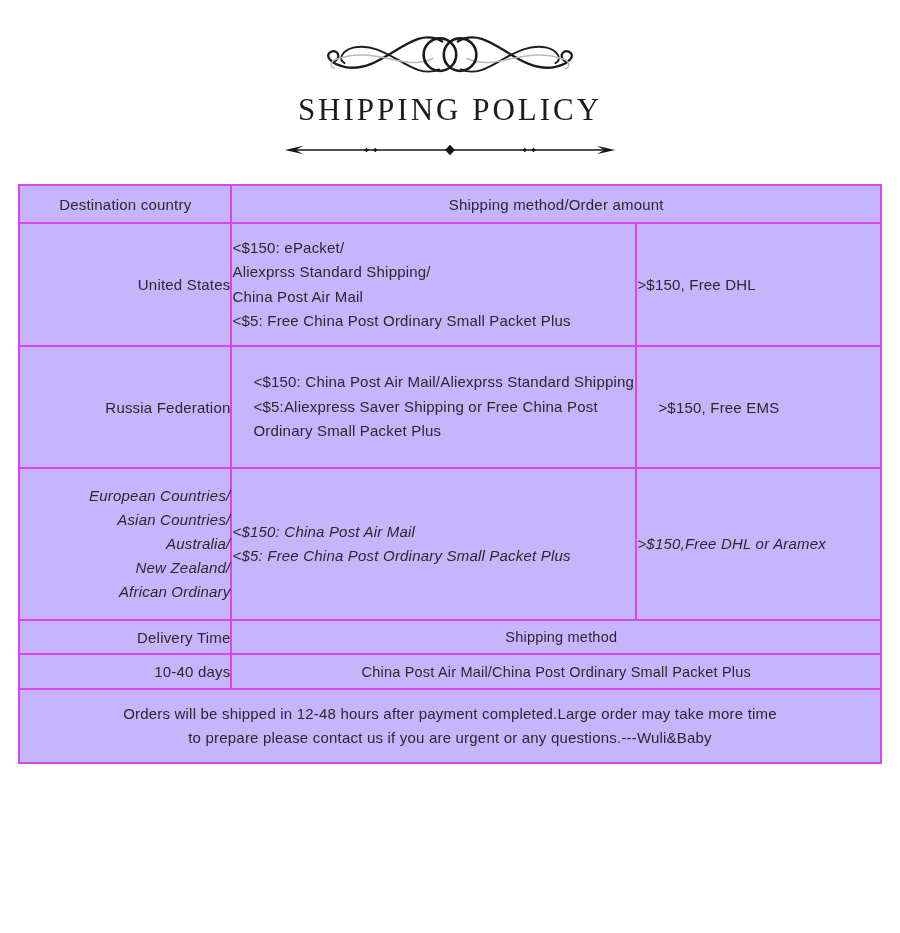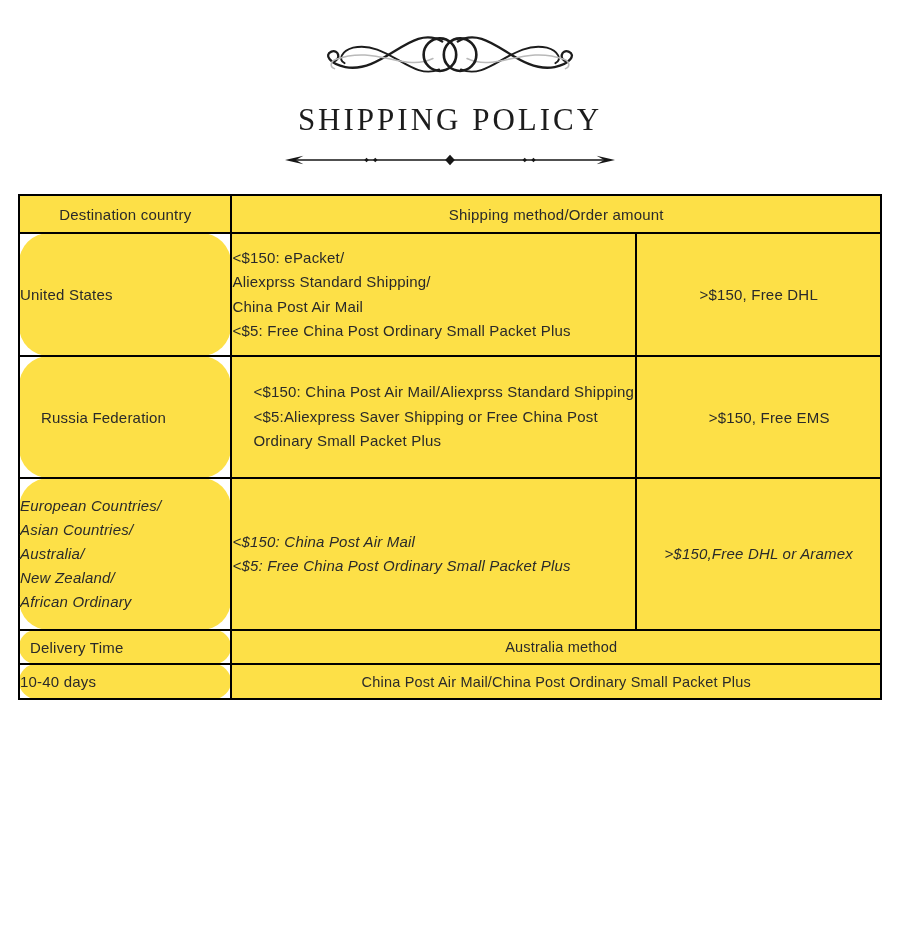--- a/index.html
+++ b/index.html
@@ -12,49 +12,49 @@
   .page{width:900px;height:933px;overflow:hidden;position:relative;background:#fff;}
 
   
   .hero{width:100%;text-align:center;}
   .ornament{margin-top:26px;height:62px;}
   .title{
     font-family:"Liberation Serif","DejaVu Serif",serif;
     font-size:31px;
     letter-spacing:3px;
     color:#1c1c1c;
-    margin-top:14px;
+    margin-top:4px;
     font-weight:400;
   }
   .divider{margin-top:14px;height:16px;}
 
   
   table.policy{
     border-collapse:collapse;
     margin:26px 18px 0 18px;
     width:864px;
     table-layout:fixed;
     font-size:15px;
     letter-spacing:0.2px;
     color:#2a2a2a;
   }
   table.policy td{
-    border:2px solid #000000;
+    border:2px solid #d946ef;
     padding:0;
     vertical-align:middle;
-    background:#fde047;
+    background:#c4b5fd;
   }
   .col1{width:212px;}
   .col2{width:404px;}
   .col3{width:244px;}
 
   td.c-center{text-align:center;}
-  td.c-left{padding-left:27px;text-align:left;border-radius:30px;}
+  td.c-left{padding-left:27px;text-align:right;}
   td.c-methods{padding-left:27px;padding-right:10px;text-align:left;line-height:24.5px;}
-  td.c-free{padding-left:20px;text-align:center;}
+  td.c-free{padding-left:20px;text-align:left;}
 
   tr.hdr td{height:36px;}
   tr.row-us td{height:121px;}
   tr.row-ru td{height:120px;padding-left:21px;}
   tr.row-eu td{height:150px;line-height:24px;font-style:italic;}
   tr.drow td{height:33px;}
   tr.dhdr td{height:32px;padding-left:10px;}
   td.c-dmethod{text-align:center;font-size:14.5px;}
   tr.frow td{height:72px;text-align:center;line-height:24px;font-size:15px;}
 </style>
@@ -141,24 +141,30 @@
       </td>
       <td class="c-methods">
         <div>&lt;$150: China Post Air Mail</div>
         <div>&lt;$5: Free China Post Ordinary Small Packet Plus</div>
       </td>
       <td class="c-free">&gt;$150,Free DHL or Aramex</td>
     </tr>
 
     <tr class="dhdr">
       <td class="c-left">Delivery Time</td>
-      <td class="c-dmethod" colspan="2">Australia method</td>
+      <td class="c-dmethod" colspan="2">Shipping method</td>
     </tr>
 
     <tr class="drow">
       <td class="c-left">10-40 days</td>
       <td class="c-dmethod" colspan="2">China Post Air Mail/China Post Ordinary Small Packet Plus</td>
     </tr>
 
+    <tr class="frow">
+      <td colspan="3">
+        <div>Orders will be shipped in 12-48 hours after payment completed.Large order may take more time</div>
+        <div>to prepare please contact us if you are urgent or any questions.---Wuli&amp;Baby</div>
+      </td>
+    </tr>
   </tbody>
     </table>
 
 </div>
 
 </body></html>

